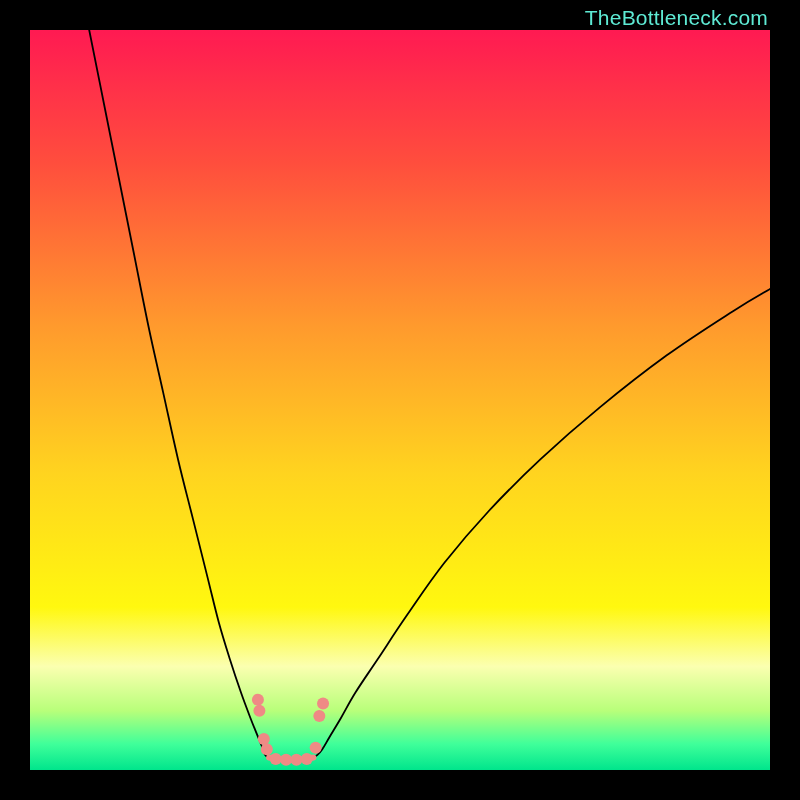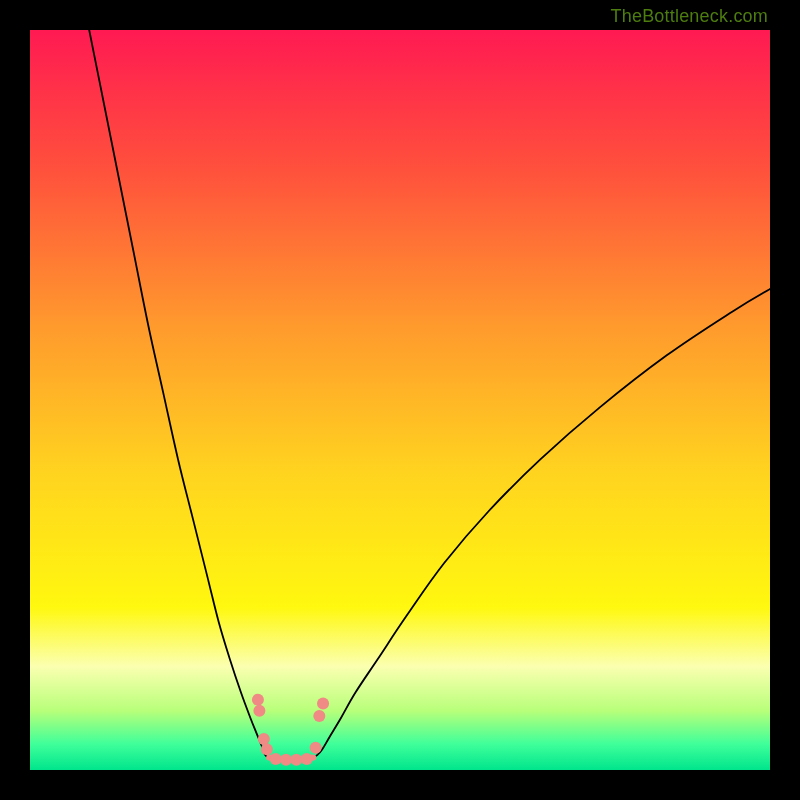--- a/index.html
+++ b/index.html
@@ -27,22 +27,22 @@
   }
   .gradient {
     position: absolute;
     left: 0; top: 0;
     width: 100%; height: 100%;
   }
   .watermark {
     position: absolute;
     top: 6px;
     right: 32px;
-    color: #4d7c0f;
-    font-size: 18px;
+    color: #5eead4;
+    font-size: 21px;
     font-weight: 500;
     letter-spacing: 0.2px;
     text-align: right;
   }
 </style>
 </head>
 <body>
 
 <div class="frame">
   <div class="plot">

